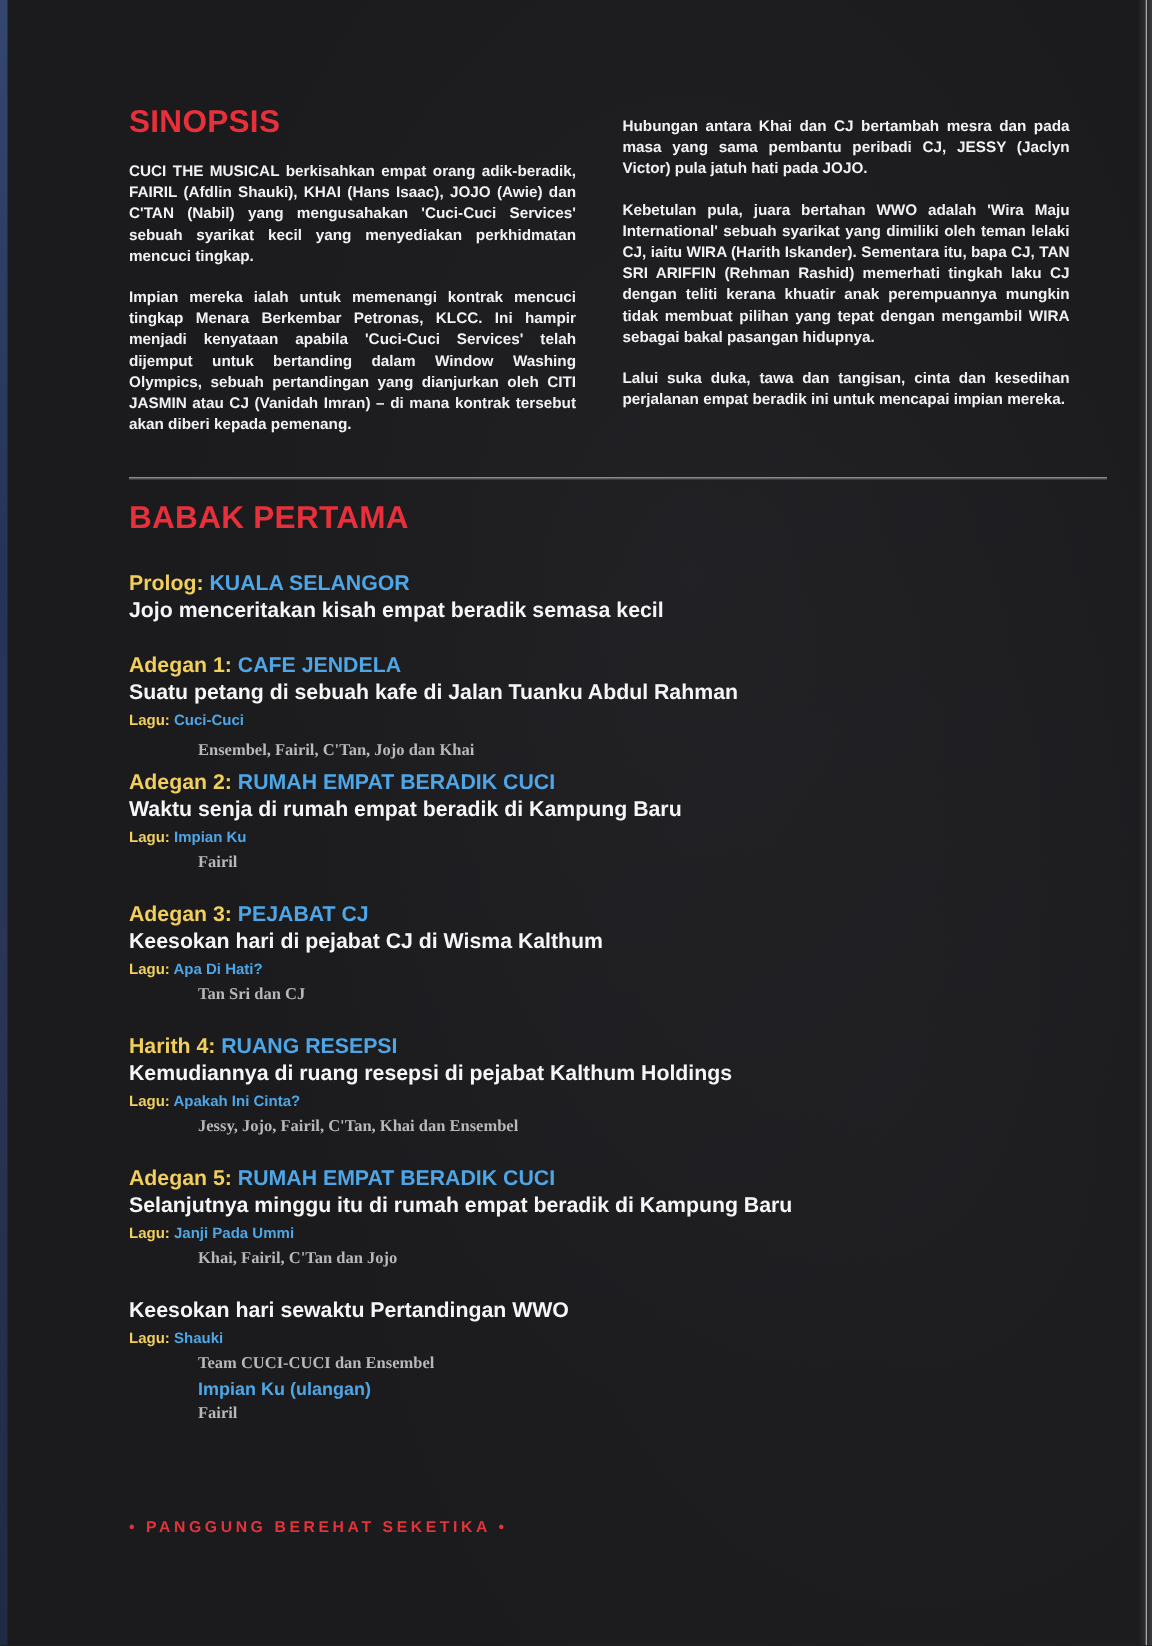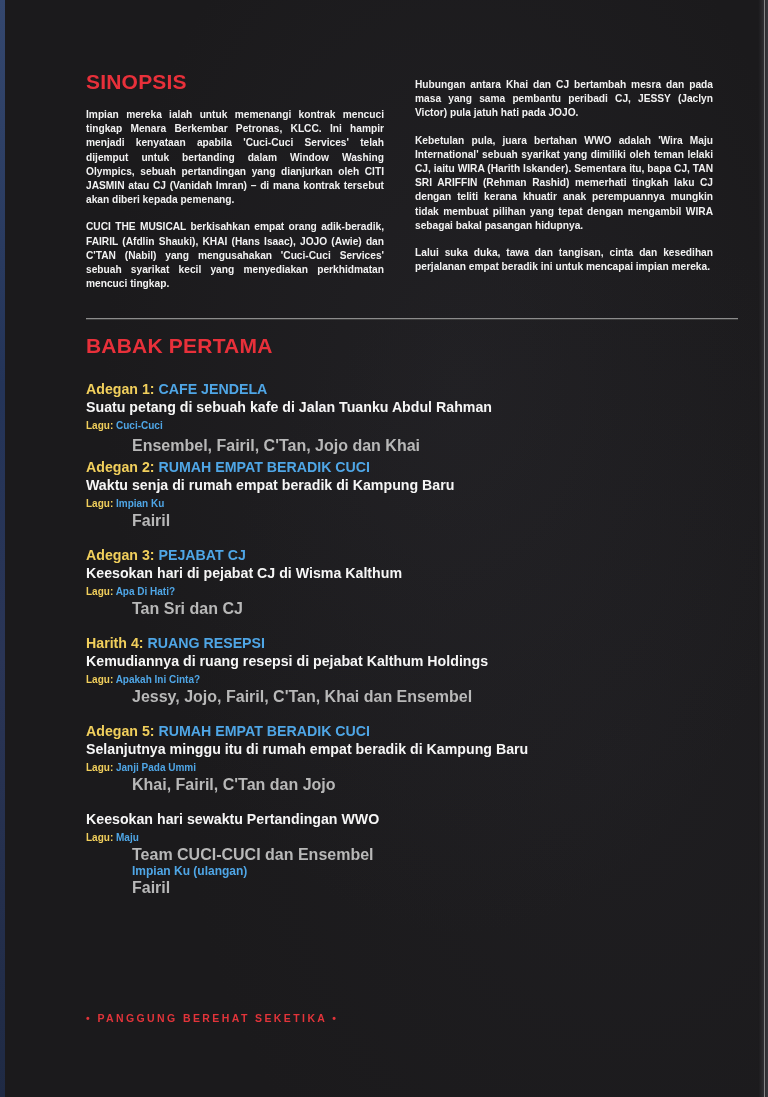--- a/index.html
+++ b/index.html
@@ -107,24 +107,25 @@
       white-space: nowrap;
     }
     .song-row {
       font-size: 10px;
       line-height: 18px;
       white-space: nowrap;
     }
     .song-title { color: #4fa6e6; }
     .cast {
       color: #b8b8b8;
-      font-size: 16px;
+      font-size: 11px;
       line-height: 15px;
       padding-left: 46px;
       white-space: nowrap;
+      font-family: Liberation Serif, serif;
     }
     .song-extra {
       padding-left: 46px;
       font-size: 12px;
       line-height: 18px;
       color: #4fa6e6;
       white-space: nowrap;
     }
     .intermission {
       position: absolute;
@@ -141,36 +142,43 @@
 <body>
 
 <div class="page">
   <div class="edge-left"></div>
   <div class="edge-right"></div>
 
   <section class="synopsis">
     <h2 class="sec-title">SINOPSIS</h2>
     <div class="syn-cols">
       <div class="syn-col syn-left">
+        <p>CUCI THE MUSICAL berkisahkan empat orang adik-beradik, FAIRIL (Afdlin Shauki), KHAI (Hans Isaac), JOJO (Awie) dan C'TAN (Nabil) yang mengusahakan 'Cuci-Cuci Services' sebuah syarikat kecil yang menyediakan perkhidmatan mencuci tingkap.</p>
         <p>Impian mereka ialah untuk memenangi kontrak mencuci tingkap Menara Berkembar Petronas, KLCC. Ini hampir menjadi kenyataan apabila 'Cuci-Cuci Services' telah dijemput untuk bertanding dalam Window Washing Olympics, sebuah pertandingan yang dianjurkan oleh CITI JASMIN atau CJ (Vanidah Imran) – di mana kontrak tersebut akan diberi kepada pemenang.</p>
-        <p>CUCI THE MUSICAL berkisahkan empat orang adik-beradik, FAIRIL (Afdlin Shauki), KHAI (Hans Isaac), JOJO (Awie) dan C'TAN (Nabil) yang mengusahakan 'Cuci-Cuci Services' sebuah syarikat kecil yang menyediakan perkhidmatan mencuci tingkap.</p>
       </div>
       <div class="syn-col syn-right">
         <p>Hubungan antara Khai dan CJ bertambah mesra dan pada masa yang sama pembantu peribadi CJ, JESSY (Jaclyn Victor) pula jatuh hati pada JOJO.</p>
         <p>Kebetulan pula, juara bertahan WWO adalah 'Wira Maju International' sebuah syarikat yang dimiliki oleh teman lelaki CJ, iaitu WIRA (Harith Iskander). Sementara itu, bapa CJ, TAN SRI ARIFFIN (Rehman Rashid) memerhati tingkah laku CJ dengan teliti kerana khuatir anak perempuannya mungkin tidak membuat pilihan yang tepat dengan mengambil WIRA sebagai bakal pasangan hidupnya.</p>
         <p>Lalui suka duka, tawa dan tangisan, cinta dan kesedihan perjalanan empat beradik ini untuk mencapai impian mereka.</p>
       </div>
     </div>
   </section>
 
   <div class="divider"></div>
 
   <section class="act">
     <h2 class="sec-title" style="margin-bottom:22px;">BABAK PERTAMA</h2>
 
+    <div class="scene" style="margin-bottom:18px;">
+      <div class="scene-head">
+        <span class="label-yellow">Prolog:</span>
+        <span class="title-blue">KUALA SELANGOR</span>
+      </div>
+      <div class="scene-desc">Jojo menceritakan kisah empat beradik semasa kecil</div>
+    </div>
 
     <div class="scene" style="margin-bottom:5px;">
       <div class="scene-head">
         <span class="label-yellow">Adegan 1:</span>
         <span class="title-blue">CAFE JENDELA</span>
       </div>
       <div class="scene-desc">Suatu petang di sebuah kafe di Jalan Tuanku Abdul Rahman</div>
       <div class="song-row">
         <span class="label-yellow">Lagu:</span>
         <span class="song-title">Cuci-Cuci</span>
@@ -227,21 +235,21 @@
         <span class="label-yellow">Lagu:</span>
         <span class="song-title">Janji Pada Ummi</span>
       </div>
       <div class="cast">Khai, Fairil, C'Tan dan Jojo</div>
     </div>
 
     <div class="scene">
       <div class="scene-desc">Keesokan hari sewaktu Pertandingan WWO</div>
       <div class="song-row">
         <span class="label-yellow">Lagu:</span>
-        <span class="song-title">Maju</span>
+        <span class="song-title">Shauki</span>
       </div>
       <div class="cast">Team CUCI-CUCI dan Ensembel</div>
       <div class="song-extra">Impian Ku (ulangan)</div>
       <div class="cast">Fairil</div>
     </div>
   </section>
 
   <div class="intermission">• PANGGUNG BEREHAT SEKETIKA •</div>
 </div>
 

